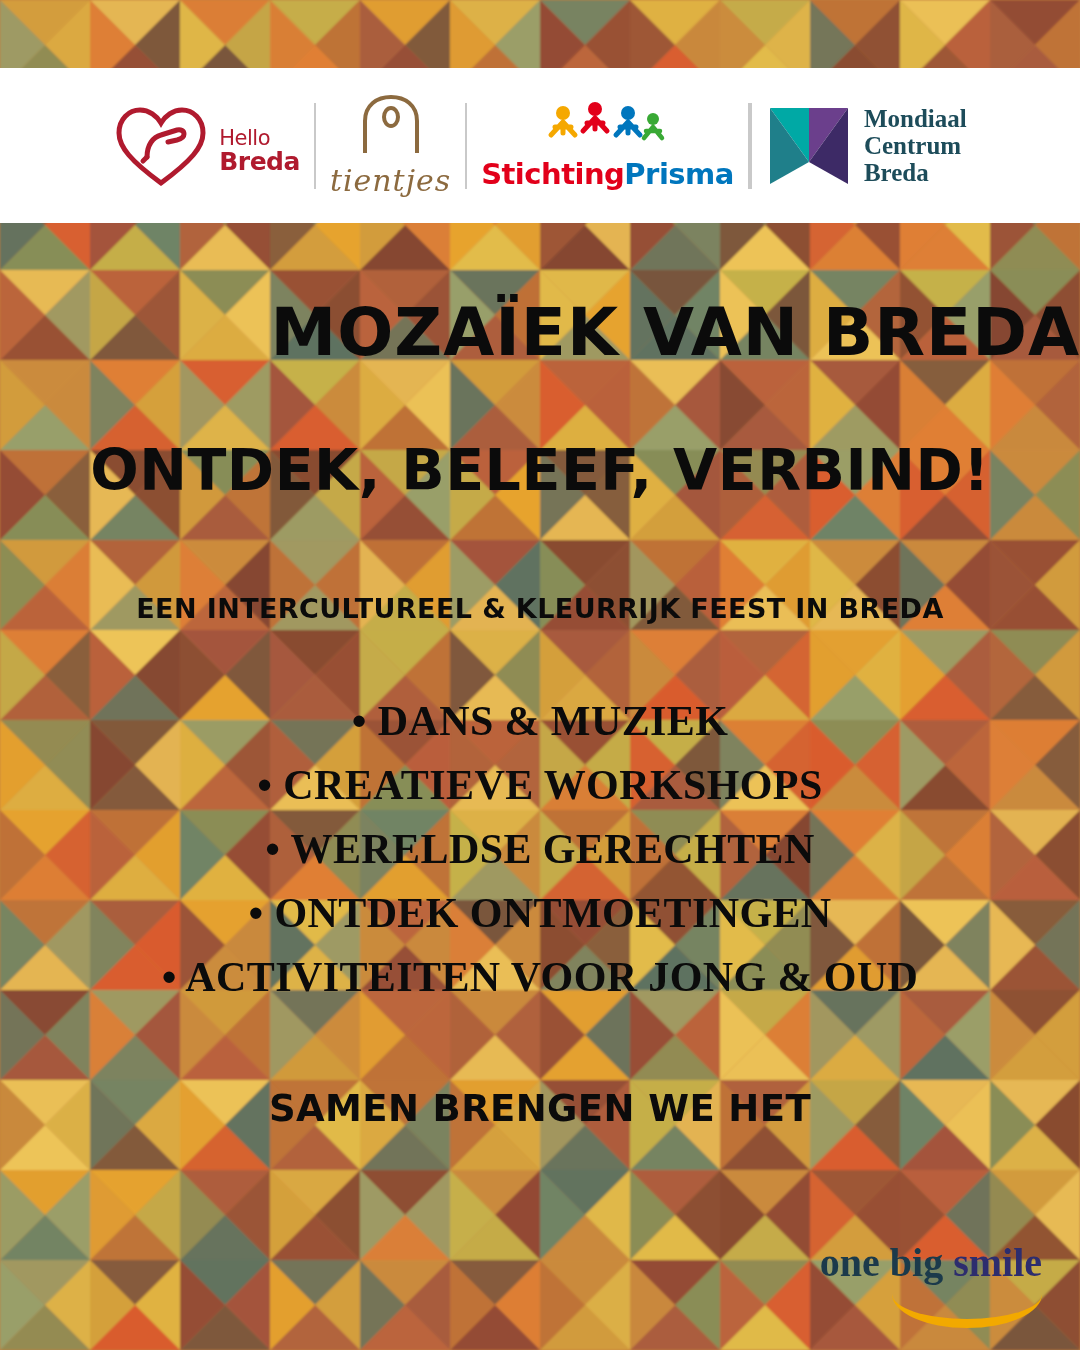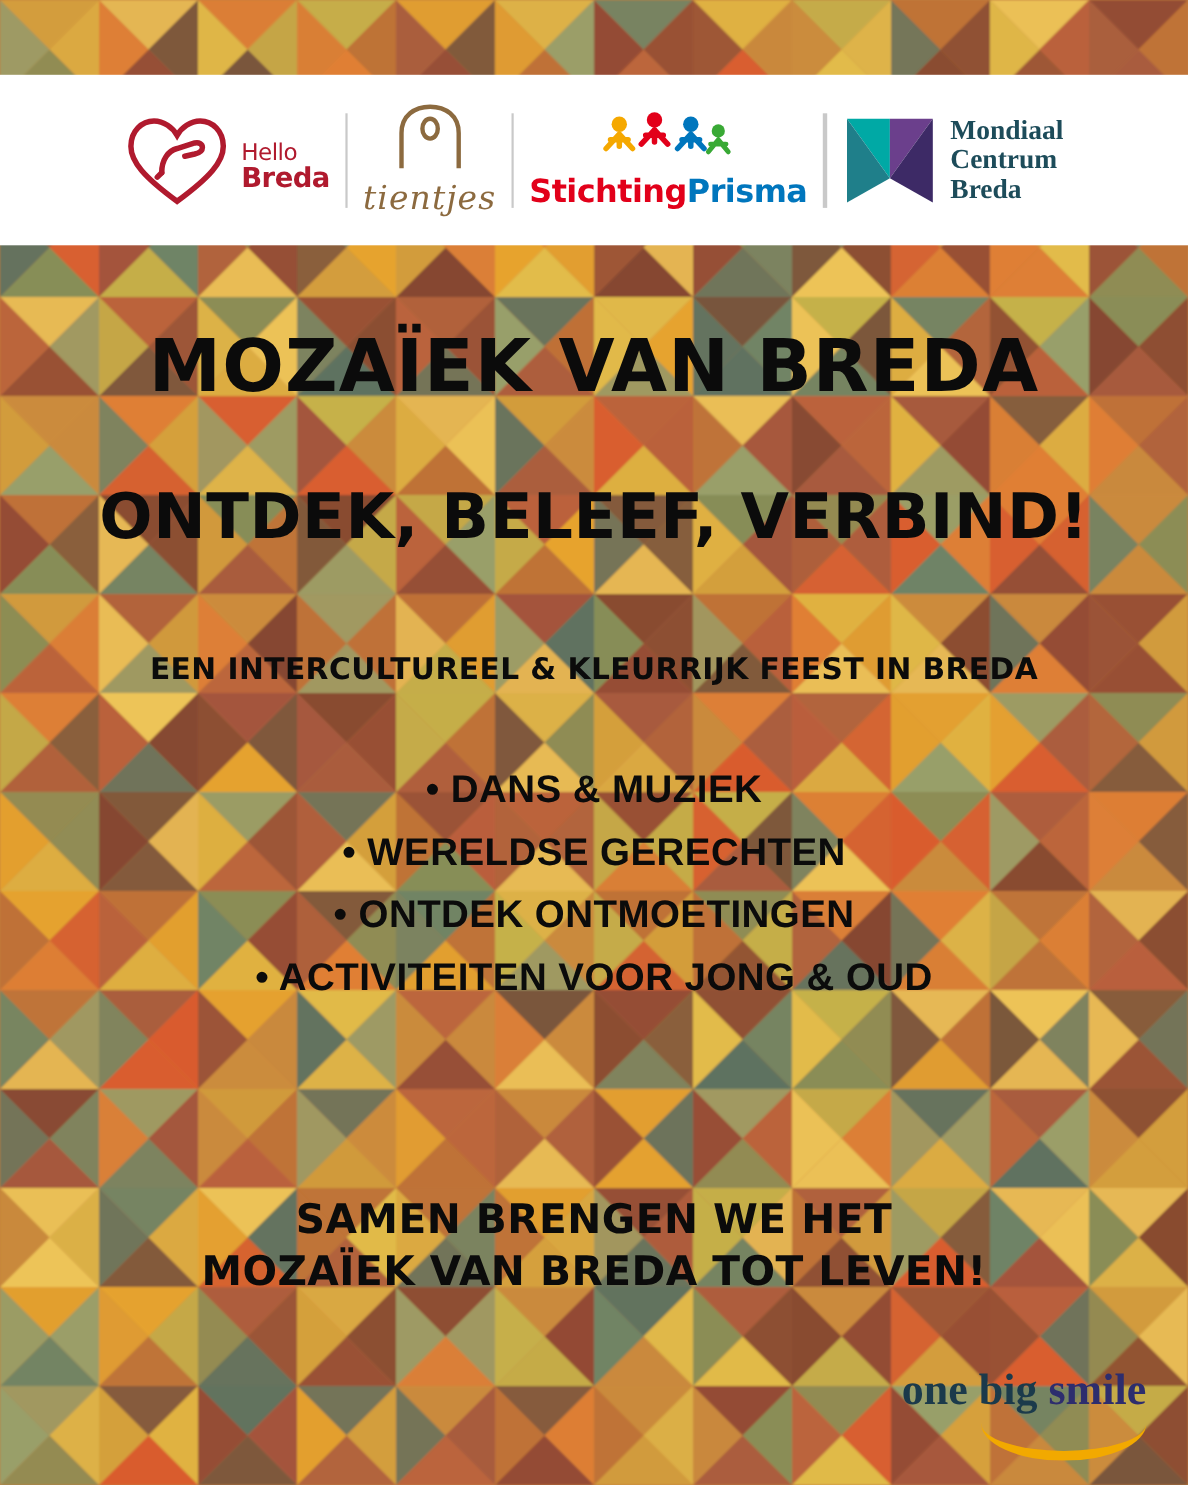--- a/index.html
+++ b/index.html
@@ -111,21 +111,21 @@
     position: absolute;
     inset: 0;
     z-index: 6;
     color: #0d0d0d;
   }
   .headline {
     position: absolute;
     top: 300px;
     left: 0;
     width: 1080px;
-    text-align: center;
+    text-align: right;
     font-family: "DejaVu Sans", sans-serif;
     font-weight: bold;
     font-size: 66px;
     letter-spacing: 1px;
     line-height: 1.0;
     color: #0b0b0b;
   }
   .subhead {
     position: absolute;
     top: 410px;
@@ -156,23 +156,23 @@
     position: absolute;
     top: 700px;
     left: 0;
     width: 1080px;
     list-style: none;
     margin: 0;
     padding: 0;
     text-align: center;
   }
   .bullets li {
-    font-family: Liberation Sans, sans-serif;
+    font-family: Liberation Serif, serif;
     font-weight: bold;
-    font-size: 35px;
+    font-size: 42px;
     letter-spacing: 0.4px;
     line-height: 1.0;
     margin-bottom: 22px;
     color: #0b0b0b;
   }
   .bullets li::before {
     content: "\2022  ";
   }
   .closing {
     position: absolute;
@@ -1020,28 +1020,28 @@
 
   </div>
 
   <div class="content">
     <div class="headline">MOZAÏEK VAN BREDA</div>
     <div class="subhead">ONTDEK, BELEEF, VERBIND!</div>
     <div class="tagline">EEN INTERCULTUREEL &amp; KLEURRIJK FEEST IN BREDA</div>
 
     <ul class="bullets">
       <li>DANS &amp; MUZIEK</li>
+      <li>CREATIEVE WORKSHOPS</li>
       <li>WERELDSE GERECHTEN</li>
       <li>ONTDEK ONTMOETINGEN</li>
       <li>ACTIVITEITEN VOOR JONG &amp; OUD</li>
     </ul>
 
     <div class="closing">
       <div>SAMEN BRENGEN WE HET</div>
-      <div>MOZAÏEK VAN BREDA TOT LEVEN!</div>
     </div>
   </div>
 
   <div class="obs">
     <span>one </span><span>big </span><span class="smile">smile</span>
     <span class="obs-arc"></span>
   </div>
 
 </div>
 

